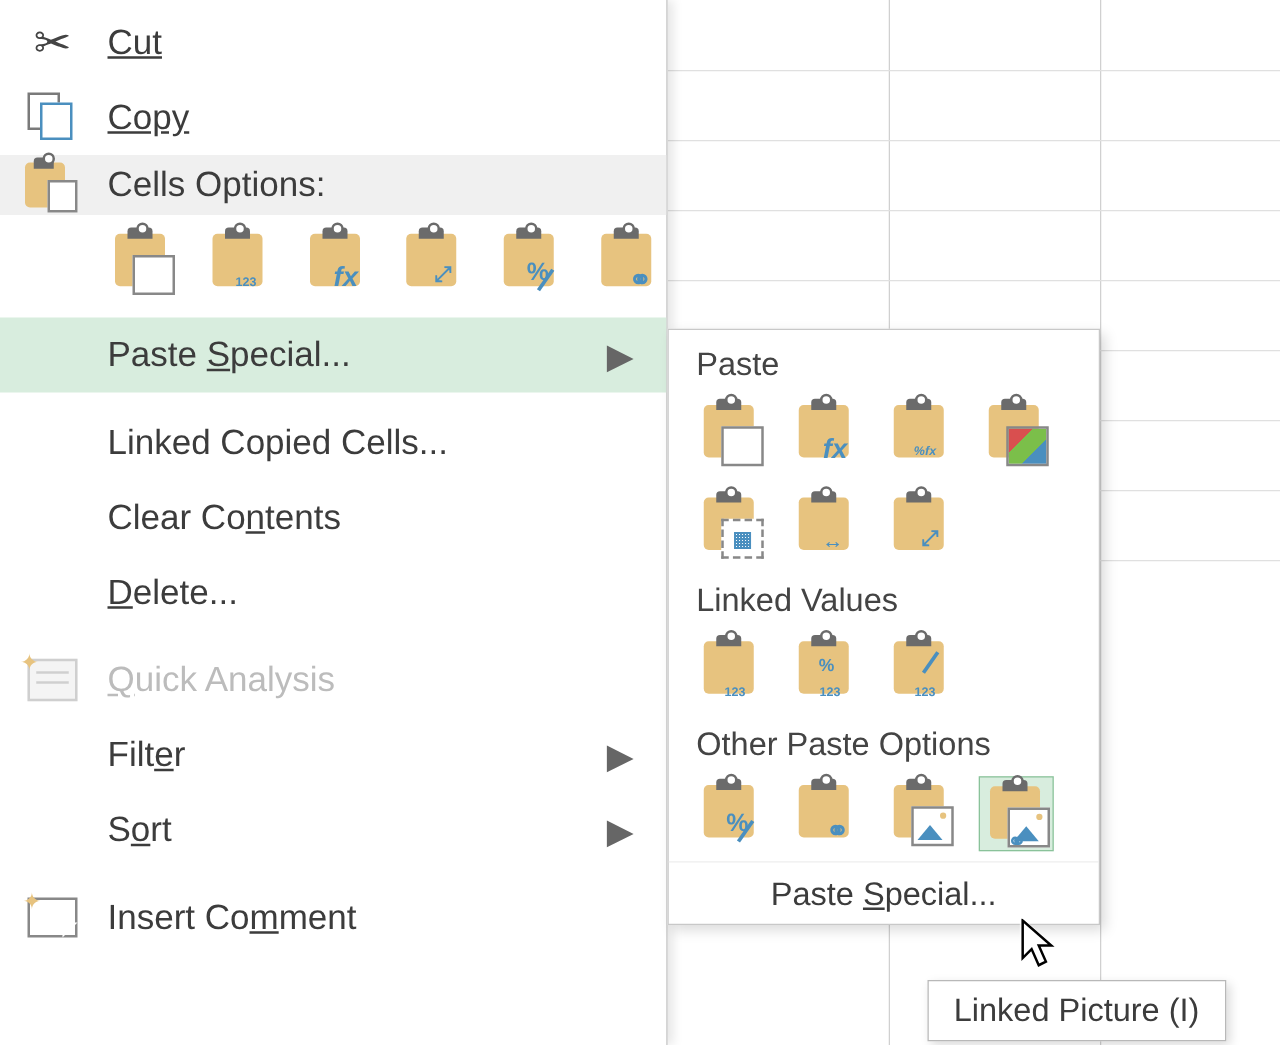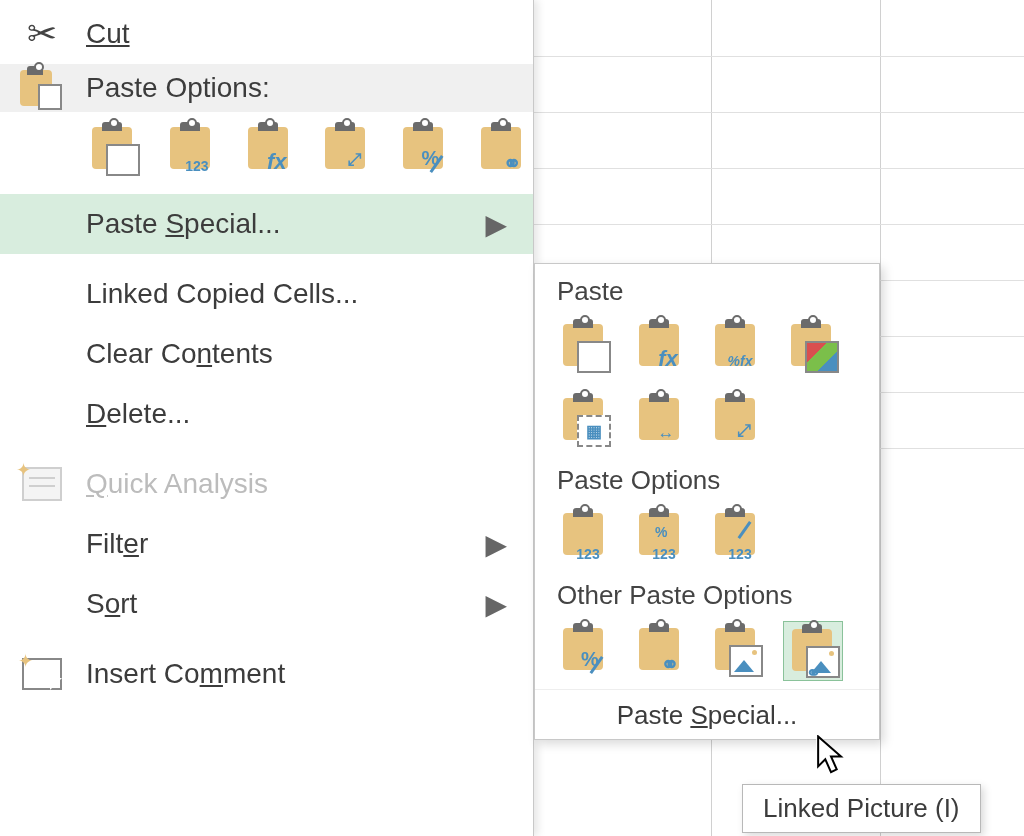--- a/index.html
+++ b/index.html
@@ -129,21 +129,21 @@
     justify-content: center;
     font-size: 17px;
     font-weight: bold;
     color: #4a8fbf;
     font-family: "Segoe UI", Arial, sans-serif;
   }
   .cb-overlay.white-page {
     border-color: #888;
     background: #fff;
   }
-  .cb-overlay.small { font-size: 14px; }
+  .cb-overlay.small { font-size: 10px; }
   .cb-overlay.brushbg {
     background: linear-gradient(135deg,#d94f4f 0 33%,#7bbf4a 33% 66%,#4a8fbf 66%);
     border-color:#888;
   }
   .linkicon { color:#4a8fbf; font-size:22px; }
   .pic {
     background: #fff;
     border-color:#888;
   }
   .pic::after{
@@ -304,30 +304,39 @@
   <div class="grid-row" style="top:448px"></div>
 </div>
 
 <div class="context-menu">
 
   <div class="menu-item">
     <div class="menu-icon"><span class="scissors">✂</span></div>
     <span><span class="mnemonic">Cut</span></span>
   </div>
 
+  <div class="menu-item">
+    <div class="menu-icon">
+        <div class="copy-icon">
+          <div class="p1"></div>
+          <div class="p2"></div>
+        </div>
+      </div>
+    <span><span class="mnemonic">Copy</span></span>
+  </div>
 
   <div class="paste-options-header">
     <div class="menu-icon">
         <div class="paste-mainicon">
           <div class="cb-board"></div>
           <div class="cb-clip"></div>
           <div class="ov"></div>
         </div>
       </div>
-    <span>Paste Options:</span>
+    <span>Cells Options:</span>
   </div>
 
   <div class="paste-options-row">
     <div class="clipboard-btn">
       <div class="cb">
           <div class="cb-board"></div>
           <div class="cb-clip"></div>
         </div>
       <div class="cb-overlay white-page"></div>
     </div>
@@ -472,21 +481,21 @@
       </div>
     <div class="clipboard-btn">
         <div class="cb">
           <div class="cb-board"></div>
           <div class="cb-clip"></div>
         </div>
         <div class="cb-overlay" style="border:none;background:transparent;left:20px;top:24px;">⤢</div>
       </div>
   </div>
 
-  <div class="sub-header">Paste Options</div>
+  <div class="sub-header">Linked Values</div>
   <div class="sub-row">
     <div class="clipboard-btn">
         <div class="cb">
           <div class="cb-board"></div>
           <div class="cb-clip"></div>
         </div>
         <div class="cb-overlay small" style="border:none;background:transparent;left:16px;top:32px;">123</div>
       </div>
     <div class="clipboard-btn">
         <div class="cb">

